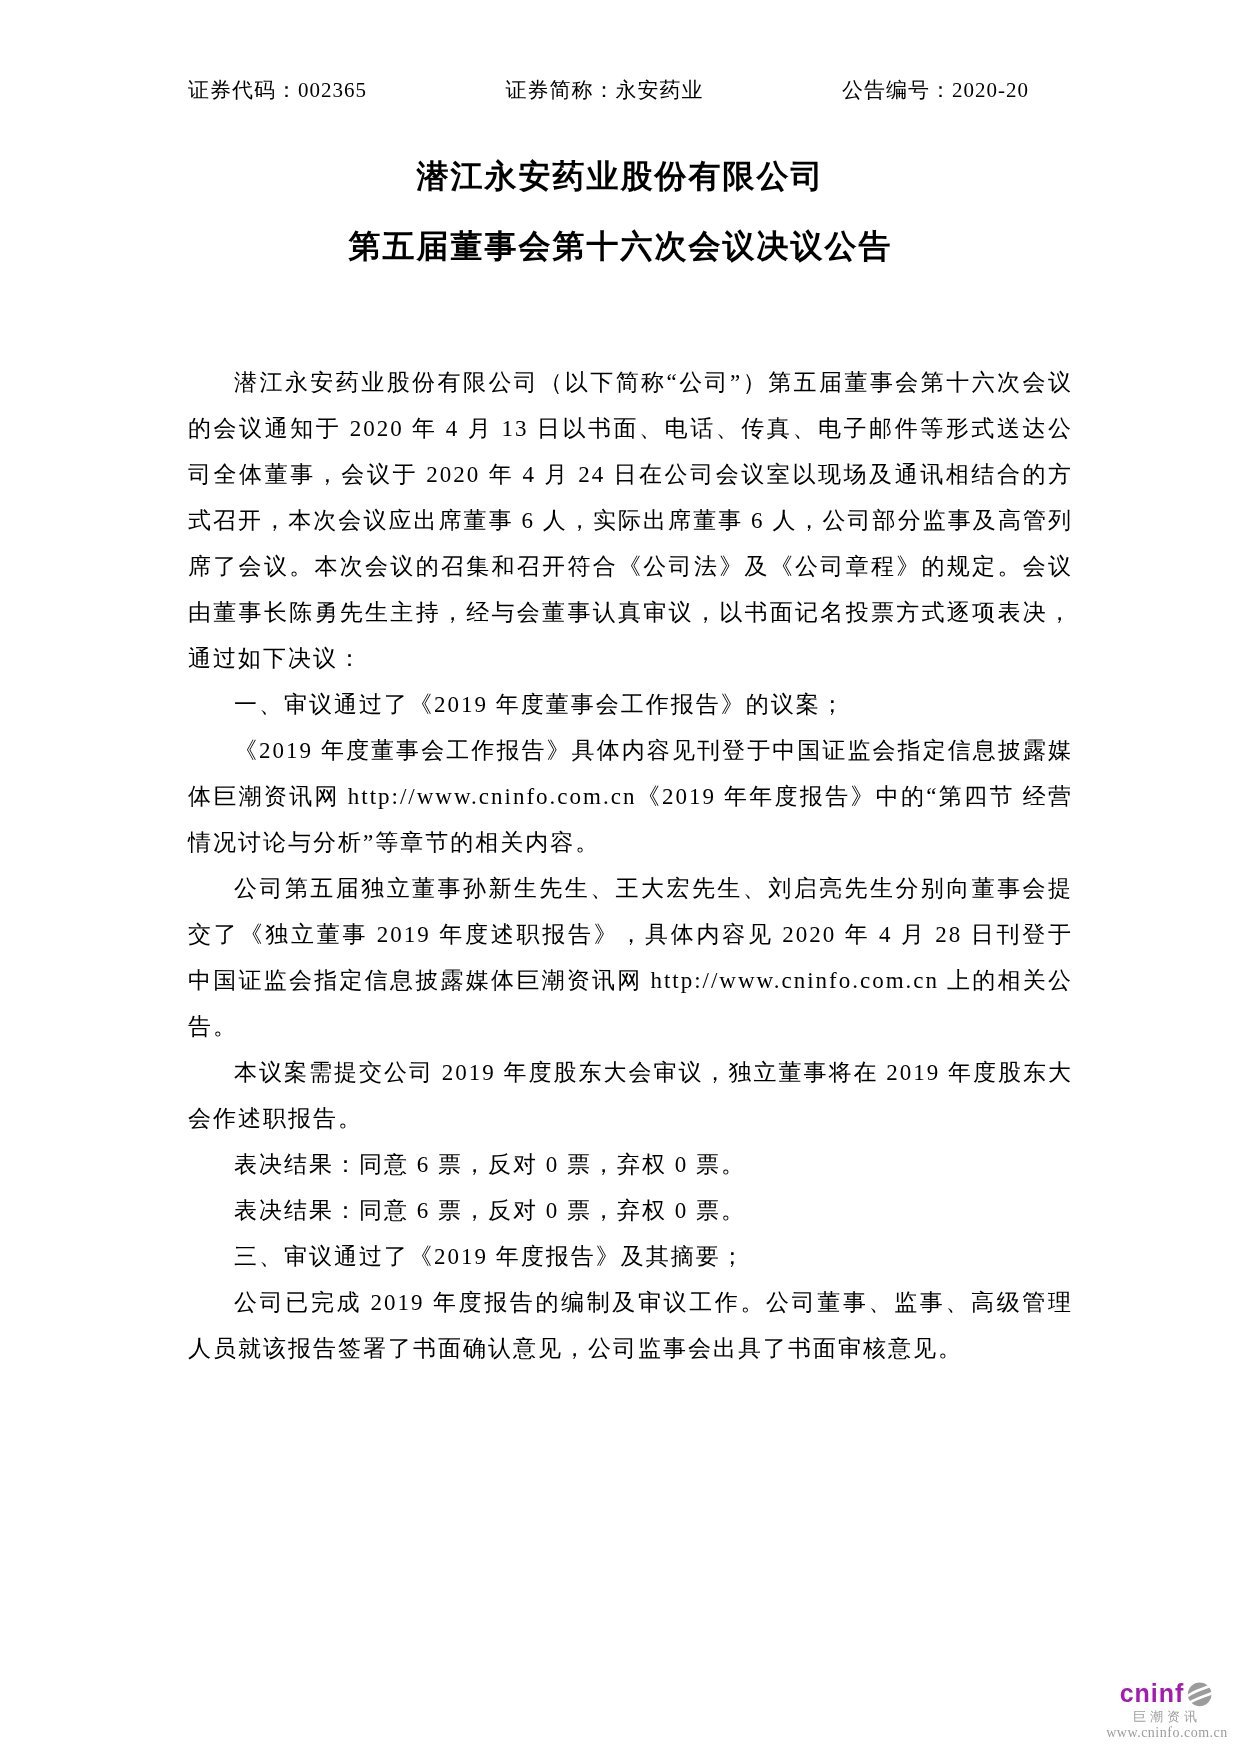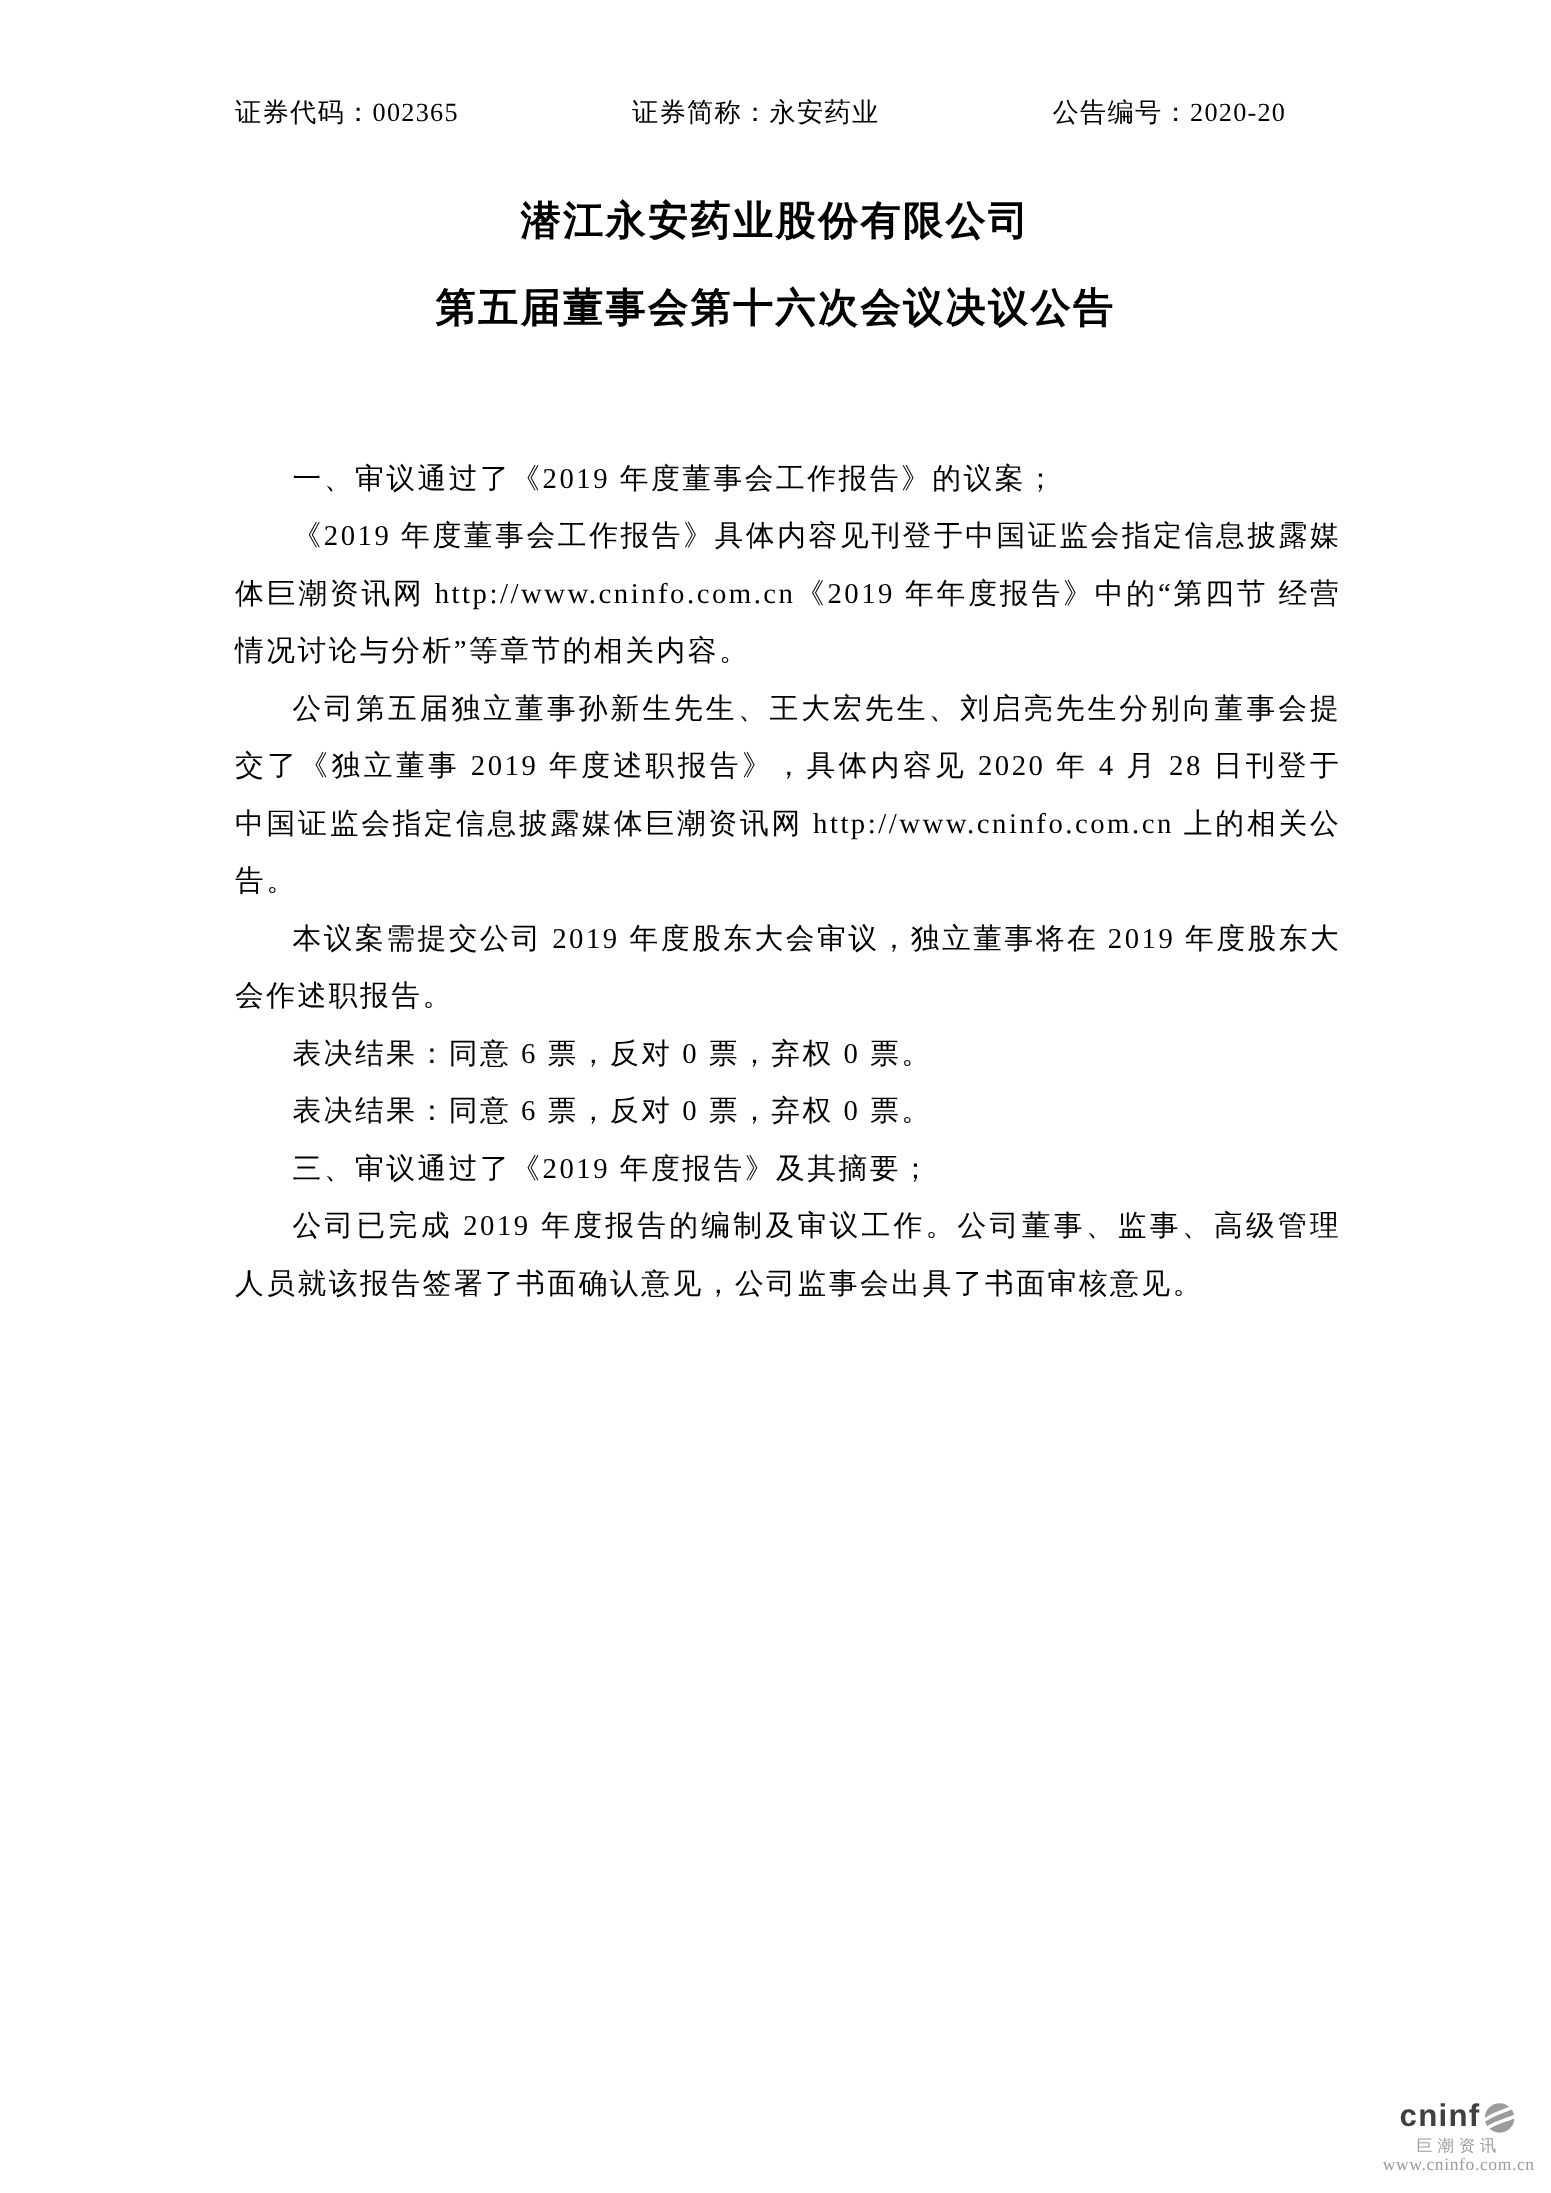--- a/index.html
+++ b/index.html
@@ -62,21 +62,21 @@
   .logo-row {
     display:flex;
     align-items:center;
     justify-content:center;
     gap:3px;
   }
   .logo-brand {
     font-size:25px;
     font-weight:bold;
     letter-spacing:1px;
-    color:#404040;
+    color:#a21caf;
   }
   .logo-icon { width:27px; height:27px; display:inline-block; }
   .logo-icon svg { width:27px; height:27px; display:block; }
   .logo-cn {
     margin-top:3px;
     font-size:13px;
     letter-spacing:4px;
     color:#9c9c9c;
   }
   .logo-url {
@@ -98,20 +98,21 @@
     <span>证券简称：永安药业</span>
     <span>公告编号：2020-20</span>
   </div>
 
   <div class="title-block">
     <h1 class="doc-title">潜江永安药业股份有限公司</h1>
     <h2 class="doc-subtitle">第五届董事会第十六次会议决议公告</h2>
   </div>
 
   <div class="doc-body">
+    <p>潜江永安药业股份有限公司（以下简称“公司”）第五届董事会第十六次会议的会议通知于 2020 年 4 月 13 日以书面、电话、传真、电子邮件等形式送达公司全体董事，会议于 2020 年 4 月 24 日在公司会议室以现场及通讯相结合的方式召开，本次会议应出席董事 6 人，实际出席董事 6 人，公司部分监事及高管列席了会议。本次会议的召集和召开符合《公司法》及《公司章程》的规定。会议由董事长陈勇先生主持，经与会董事认真审议，以书面记名投票方式逐项表决，通过如下决议：</p>
     <p>一、审议通过了《2019 年度董事会工作报告》的议案；</p>
     <p>《2019 年度董事会工作报告》具体内容见刊登于中国证监会指定信息披露媒体巨潮资讯网 http://www.cninfo.com.cn《2019 年年度报告》中的“第四节 经营情况讨论与分析”等章节的相关内容。</p>
     <p>公司第五届独立董事孙新生先生、王大宏先生、刘启亮先生分别向董事会提交了《独立董事 2019 年度述职报告》，具体内容见 2020 年 4 月 28 日刊登于中国证监会指定信息披露媒体巨潮资讯网 http://www.cninfo.com.cn 上的相关公告。</p>
     <p>本议案需提交公司 2019 年度股东大会审议，独立董事将在 2019 年度股东大会作述职报告。</p>
     <p>表决结果：同意 6 票，反对 0 票，弃权 0 票。</p>
     <p>表决结果：同意 6 票，反对 0 票，弃权 0 票。</p>
     <p>三、审议通过了《2019 年度报告》及其摘要；</p>
     <p>公司已完成 2019 年度报告的编制及审议工作。公司董事、监事、高级管理人员就该报告签署了书面确认意见，公司监事会出具了书面审核意见。</p>
   </div>
 

